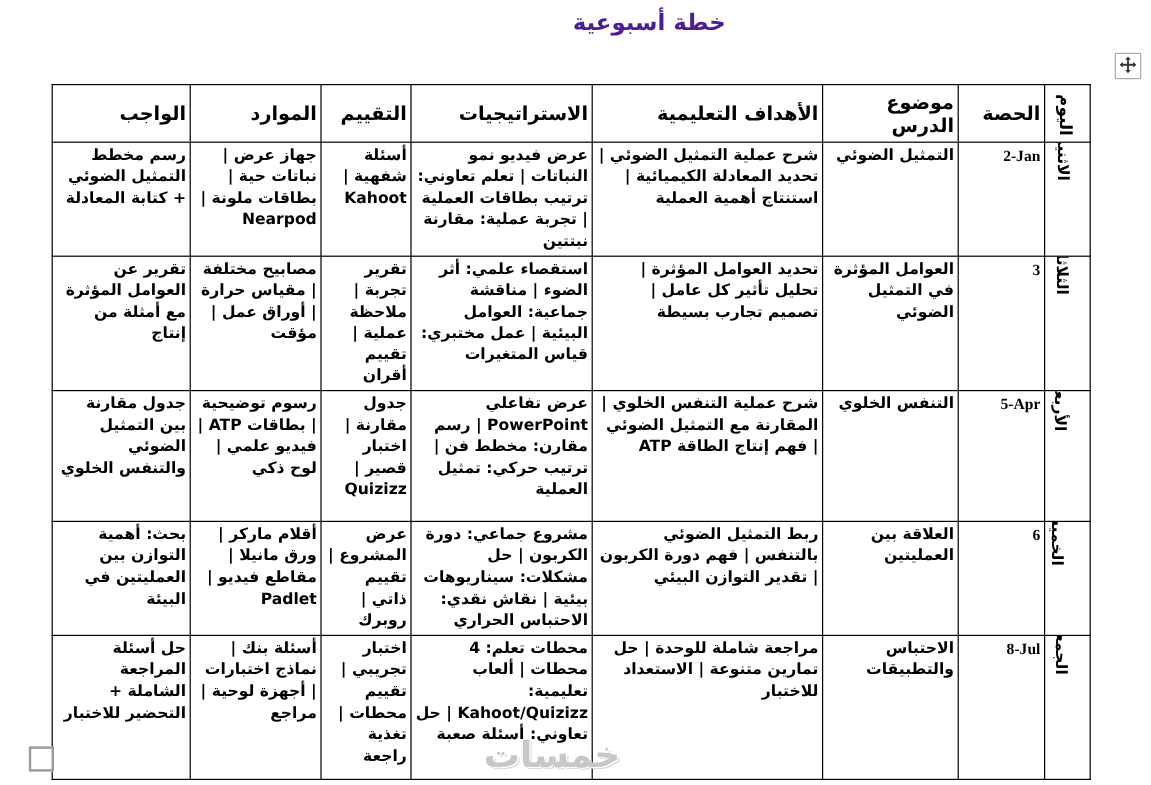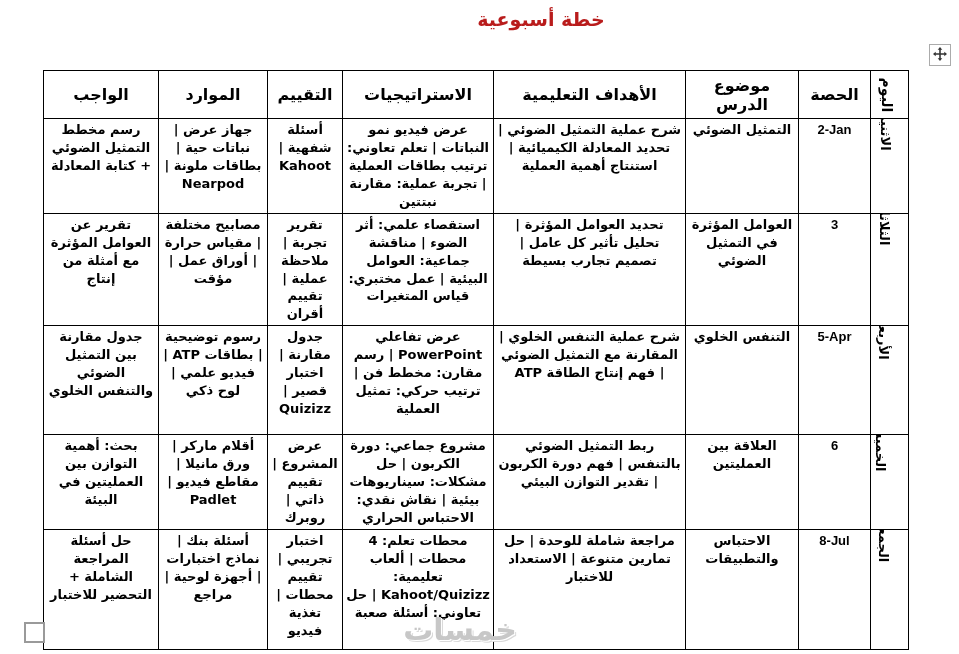--- a/index.html
+++ b/index.html
@@ -1,38 +1,38 @@
 <!DOCTYPE html>
 <html lang="ar"><head>
 <meta charset="utf-8">
 <style>
   * { margin:0; padding:0; box-sizing:border-box; }
   body { width:959px; height:654px; background:#ffffff; overflow:hidden;
          font-family:"DejaVu Sans", sans-serif; }
   .page { position:relative; width:959px; height:654px; background:#fff; }
 
   .title { position:absolute; top:8px; left:541px; transform:translateX(-50%);
-           font-size:19px; font-weight:bold; color:#b91c1c; white-space:nowrap; }
+           font-size:19px; font-weight:bold; color:#4c1d95; white-space:nowrap; }
 
   .move-handle { position:absolute; left:929px; top:44px; width:22px; height:22px;
                  border:1px solid #ababab; background:#fff; display:flex;
                  align-items:center; justify-content:center; cursor:move; }
 
   table.plan { position:absolute; left:43px; top:70px; width:865px;
                border-collapse:collapse; table-layout:fixed; direction:rtl; }
   table.plan th, table.plan td { border:1px solid #000; vertical-align:top;
-               text-align:center; padding:2px 3px; overflow:hidden; }
+               text-align:right; padding:2px 3px; overflow:hidden; }
   table.plan th { font-size:16px; font-weight:bold; vertical-align:middle; }
   table.plan td { font-size:13px; font-weight:bold; line-height:1.38;margin-left:19px; }
 
   tr.hdr   { height:48px; }
   tr.r0 { height:90px; } tr.r1 { height:93px; } tr.r2 { height:109px; }
   tr.r3 { height:87px; } tr.r4 { height:120px; }
 
-  td.session-cell { vertical-align:middle; font-family:Liberation Sans, sans-serif;
+  td.session-cell { vertical-align:middle; font-family:Liberation Serif, serif;
                     font-weight:normal; font-size:15px; direction:ltr; }
   td.day-cell, th.day-col { vertical-align:middle; text-align:center; }
   .vtext { display:inline-block; transform:rotate(90deg); white-space:nowrap; }
   td.day-cell .vtext { font-size:13px; font-weight:bold; }
   th.day-col .vtext { font-size:14px; }
 
   .checkbox { position:absolute; left:24px; top:622px; width:21px; height:21px;
               border:2px solid #9a9a9a; background:#fff; }
 
   .watermark { position:absolute; left:460px; top:612px; transform:translateX(-50%);
@@ -117,21 +117,21 @@
         <td>عرض المشروع | تقييم ذاتي | روبرك</td>
         <td>أقلام ماركر | ورق مانيلا | مقاطع فيديو | Padlet</td>
         <td>بحث: أهمية التوازن بين العمليتين في البيئة</td>
       </tr>
       <tr class="r4">
         <td class="day-cell"><span class="vtext">الجمعة</span></td>
         <td class="session-cell">8-Jul</td>
         <td>الاحتباس والتطبيقات</td>
         <td>مراجعة شاملة للوحدة | حل تمارين متنوعة | الاستعداد للاختبار</td>
         <td>محطات تعلم: 4 محطات | ألعاب تعليمية: Kahoot/Quizizz | حل تعاوني: أسئلة صعبة</td>
-        <td>اختبار تجريبي | تقييم محطات | تغذية فيديو</td>
+        <td>اختبار تجريبي | تقييم محطات | تغذية راجعة</td>
         <td>أسئلة بنك | نماذج اختبارات | أجهزة لوحية | مراجع</td>
         <td>حل أسئلة المراجعة الشاملة + التحضير للاختبار</td>
       </tr>
     </tbody>
   </table>
 
   <div class="checkbox"></div>
 
   <div class="watermark">خمسات</div>
 

